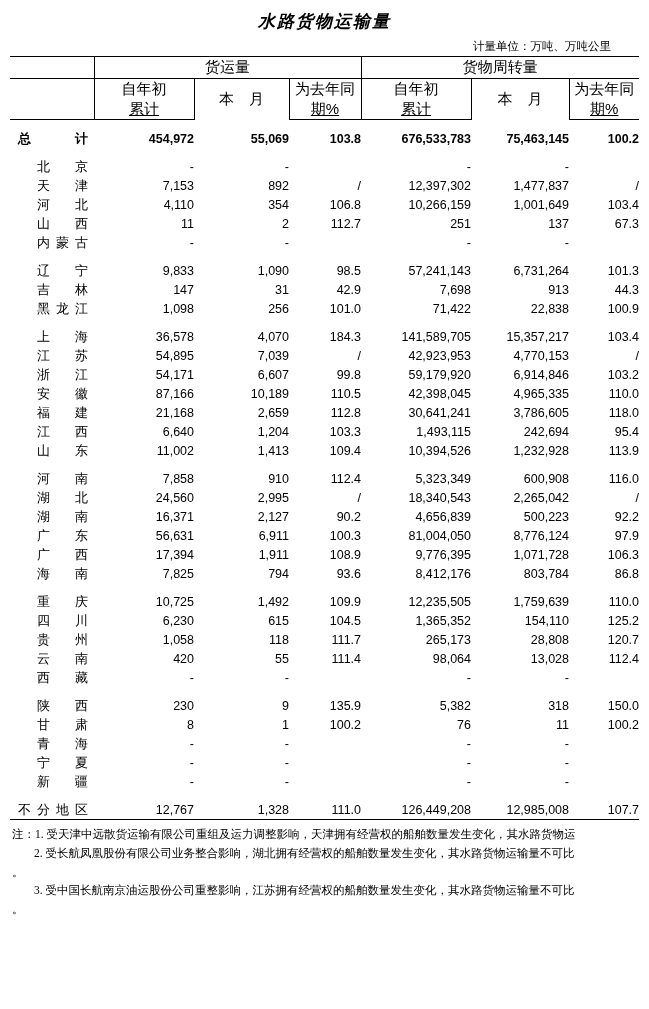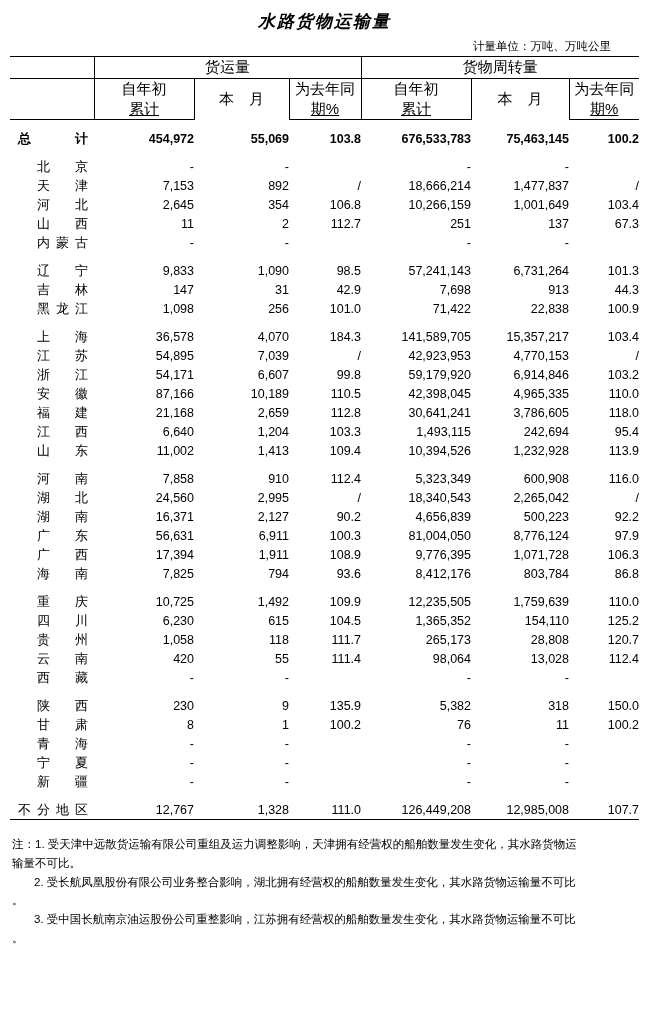--- a/index.html
+++ b/index.html
@@ -74,22 +74,23 @@
   }
   .row-total .region, .row-total .num {
     font-weight: bold;
   }
   .gap-row td {
     height: 9px;
   }
   .notes {
     font-size: 11.5px;
     line-height: 1.55;
-    margin-top: 16px;
+    margin-top: 6px;
     padding-left: 2px;
+    font-family: Liberation Serif, serif;
   }
   .notes p {
     margin: 0 0 1px 0;
   }
   .indent1 { text-indent: 0; }
   .indent2 { text-indent: 22px; }
   .hdr-h1 { height: 22px; }
   .hdr-h2 { height: 20px; margin-top: 36px; }
   .hdr-h3 { height: 20px; text-decoration: underline; }
 </style>
@@ -160,27 +161,27 @@
           <td class="num"></td>
           <td class="num">-</td>
           <td class="num">-</td>
           <td class="num"></td>
         </tr>
         <tr>
           <td class="region">天　津</td>
           <td class="num">7,153</td>
           <td class="num">892</td>
           <td class="num">/</td>
-          <td class="num">18,666,214</td>
+          <td class="num">12,397,302</td>
           <td class="num">1,477,837</td>
           <td class="num">/</td>
         </tr>
         <tr>
           <td class="region">河　北</td>
-          <td class="num">2,645</td>
+          <td class="num">4,110</td>
           <td class="num">354</td>
           <td class="num">106.8</td>
           <td class="num">10,266,159</td>
           <td class="num">1,001,649</td>
           <td class="num">103.4</td>
         </tr>
         <tr>
           <td class="region">山　西</td>
           <td class="num">11</td>
           <td class="num">2</td>
@@ -462,20 +463,19 @@
       </tbody>
     <tbody>
       <tr>
           <td colspan="7" style="border-top:1.5px solid #000; height:0;"></td>
         </tr>
     </tbody>
   </table>
 
   <div class="notes">
     <p class="indent1">注：1. 受天津中远散货运输有限公司重组及运力调整影响，天津拥有经营权的船舶数量发生变化，其水路货物运</p>
-    <p class="indent1">输量不可比。</p>
     <p class="indent2">2. 受长航凤凰股份有限公司业务整合影响，湖北拥有经营权的船舶数量发生变化，其水路货物运输量不可比</p>
     <p class="indent1">。</p>
     <p class="indent2">3. 受中国长航南京油运股份公司重整影响，江苏拥有经营权的船舶数量发生变化，其水路货物运输量不可比</p>
     <p class="indent1">。</p>
   </div>
 
 </div>
 
 </body></html>

